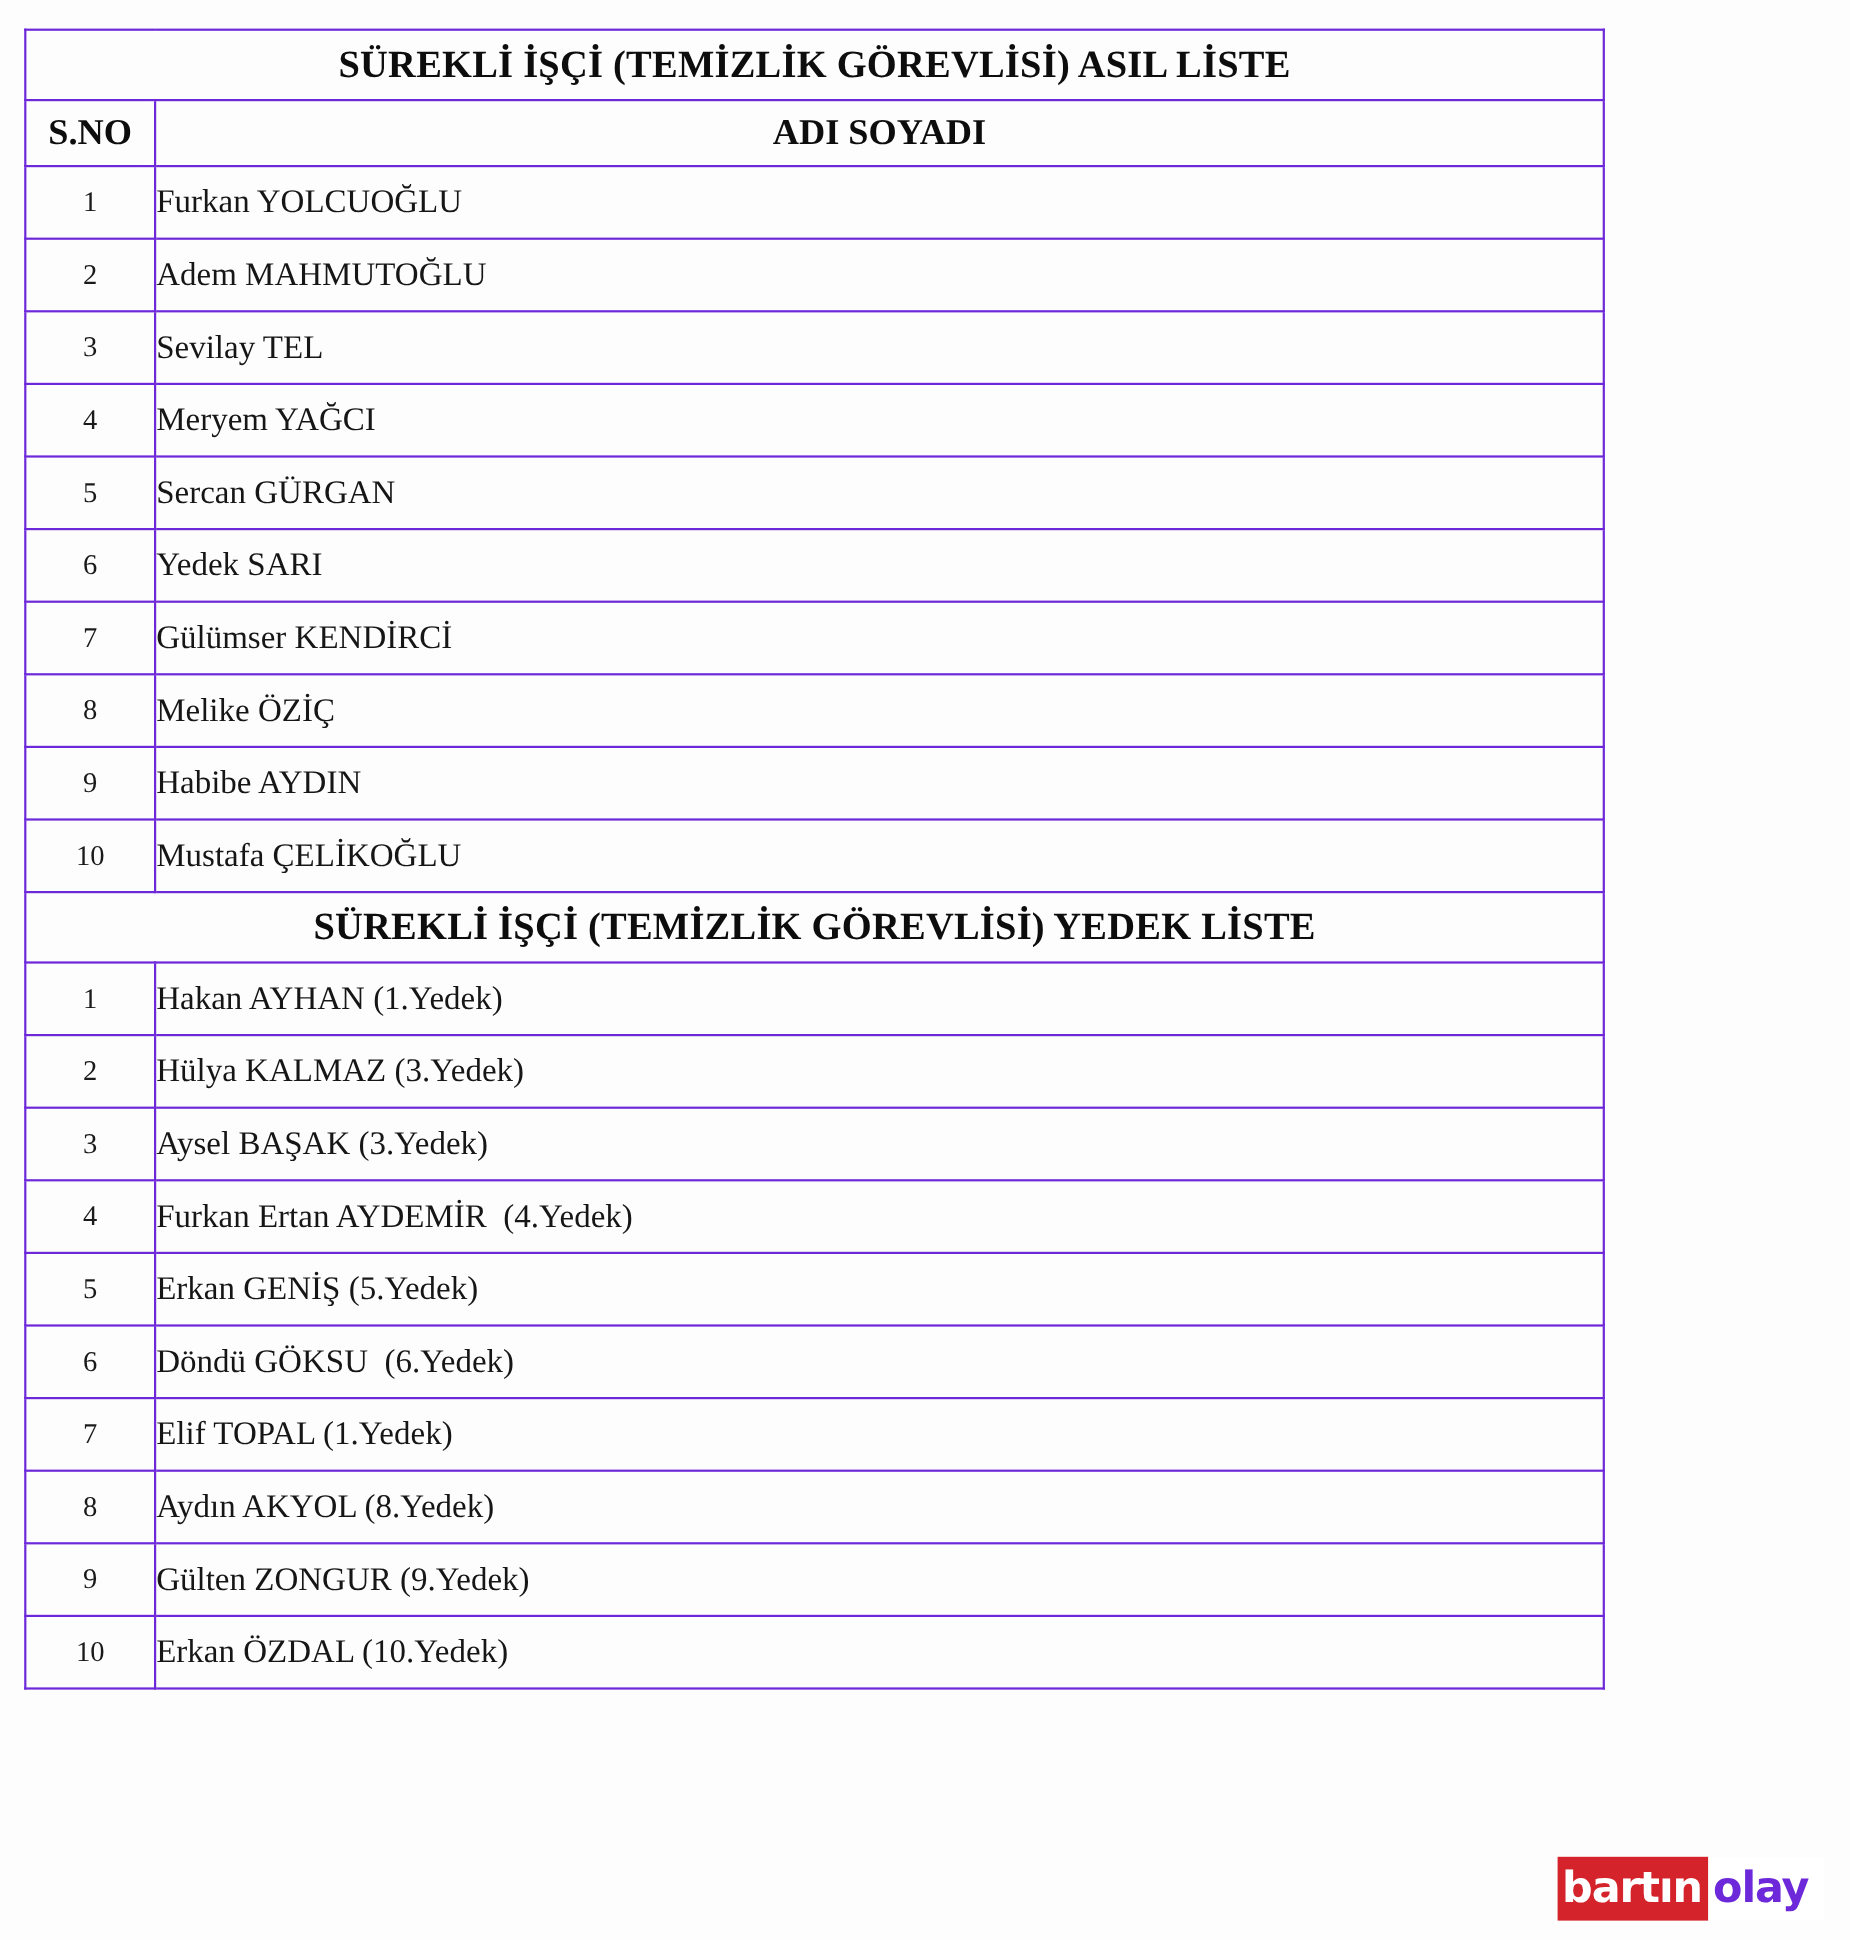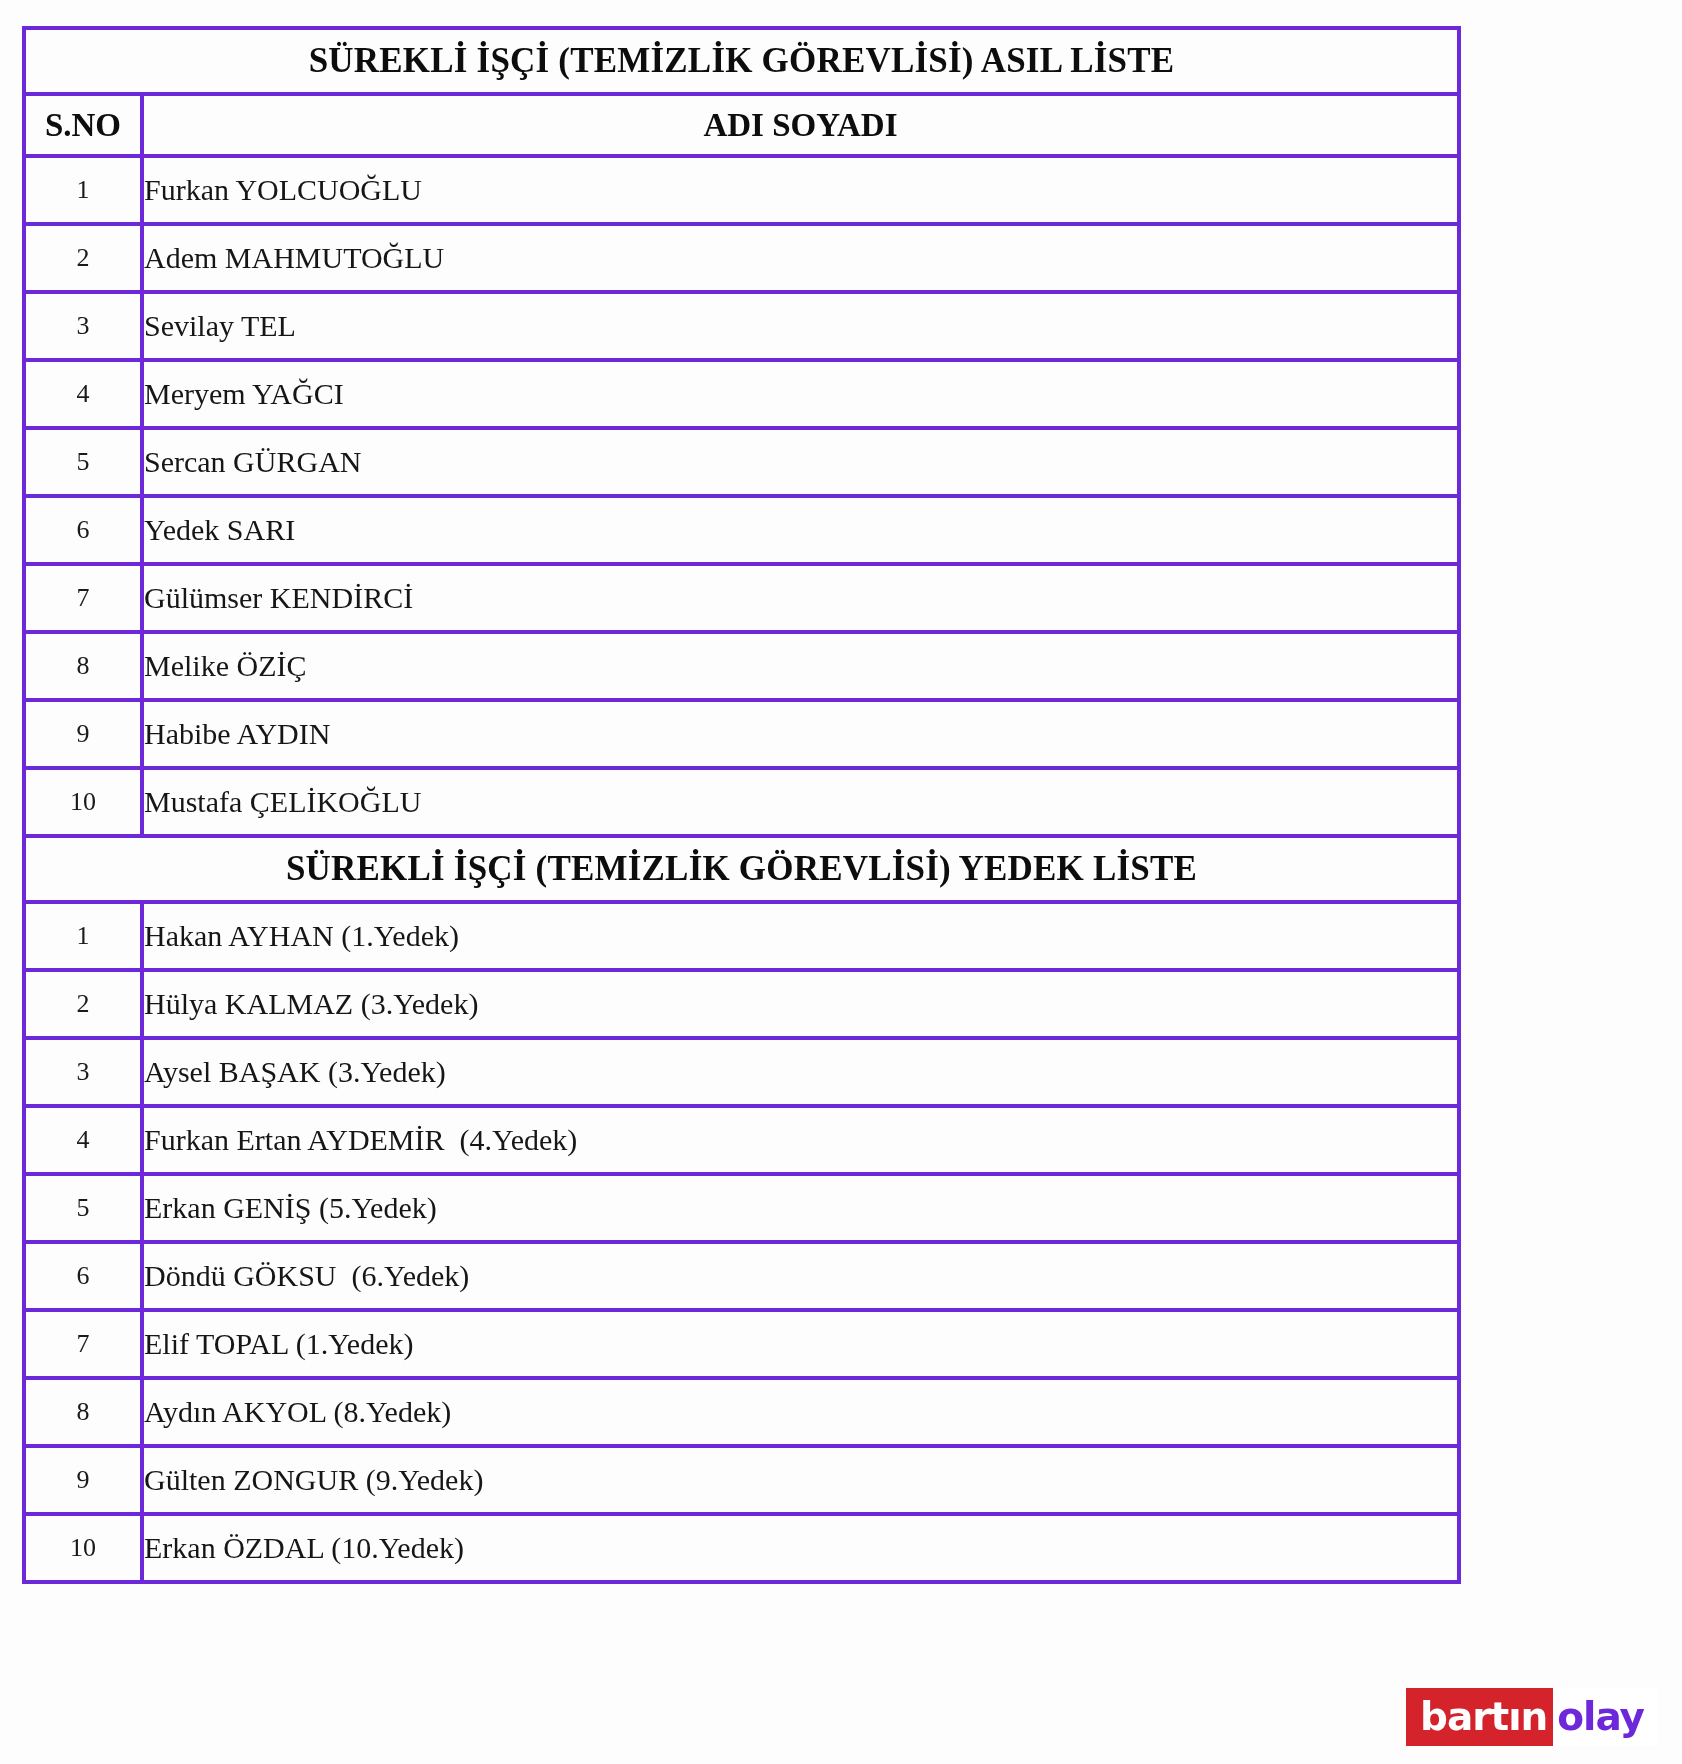--- a/index.html
+++ b/index.html
@@ -29,21 +29,21 @@
     position: absolute;
     left: 22px;
     top: 26px;
     width: 1435px;
     border-collapse: collapse;
     table-layout: fixed;
     background: #fefefe;
   }
 
   .doc-table td {
-    border: 4px solid #6d28d9;
+    border: 2px solid #6d28d9;
     padding: 0;
     vertical-align: middle;
     background: #fdfdfd;
   }
 
   .col-no { width: 118px; }
   .col-name { width: 1317px; }
 
   .section-title-cell {
     text-align: center;
@@ -104,21 +104,21 @@
     height: 58px;
     font-family: "DejaVu Sans", sans-serif;
     box-shadow: 0 0 0 0 transparent;
   }
   .logo-left {
     background: #d4232a;
     color: #ffffff;
     font-weight: bold;
     font-size: 39px;
     line-height: 58px;
-    padding: 0 6px 0 14px;
+    padding: 0 6px 0 4px;
     letter-spacing: -1px;
   }
   .logo-right {
     background: #ffffff;
     color: #6d28d9;
     font-weight: bold;
     font-size: 39px;
     line-height: 58px;
     padding: 0 14px 0 4px;
     letter-spacing: -1px;

